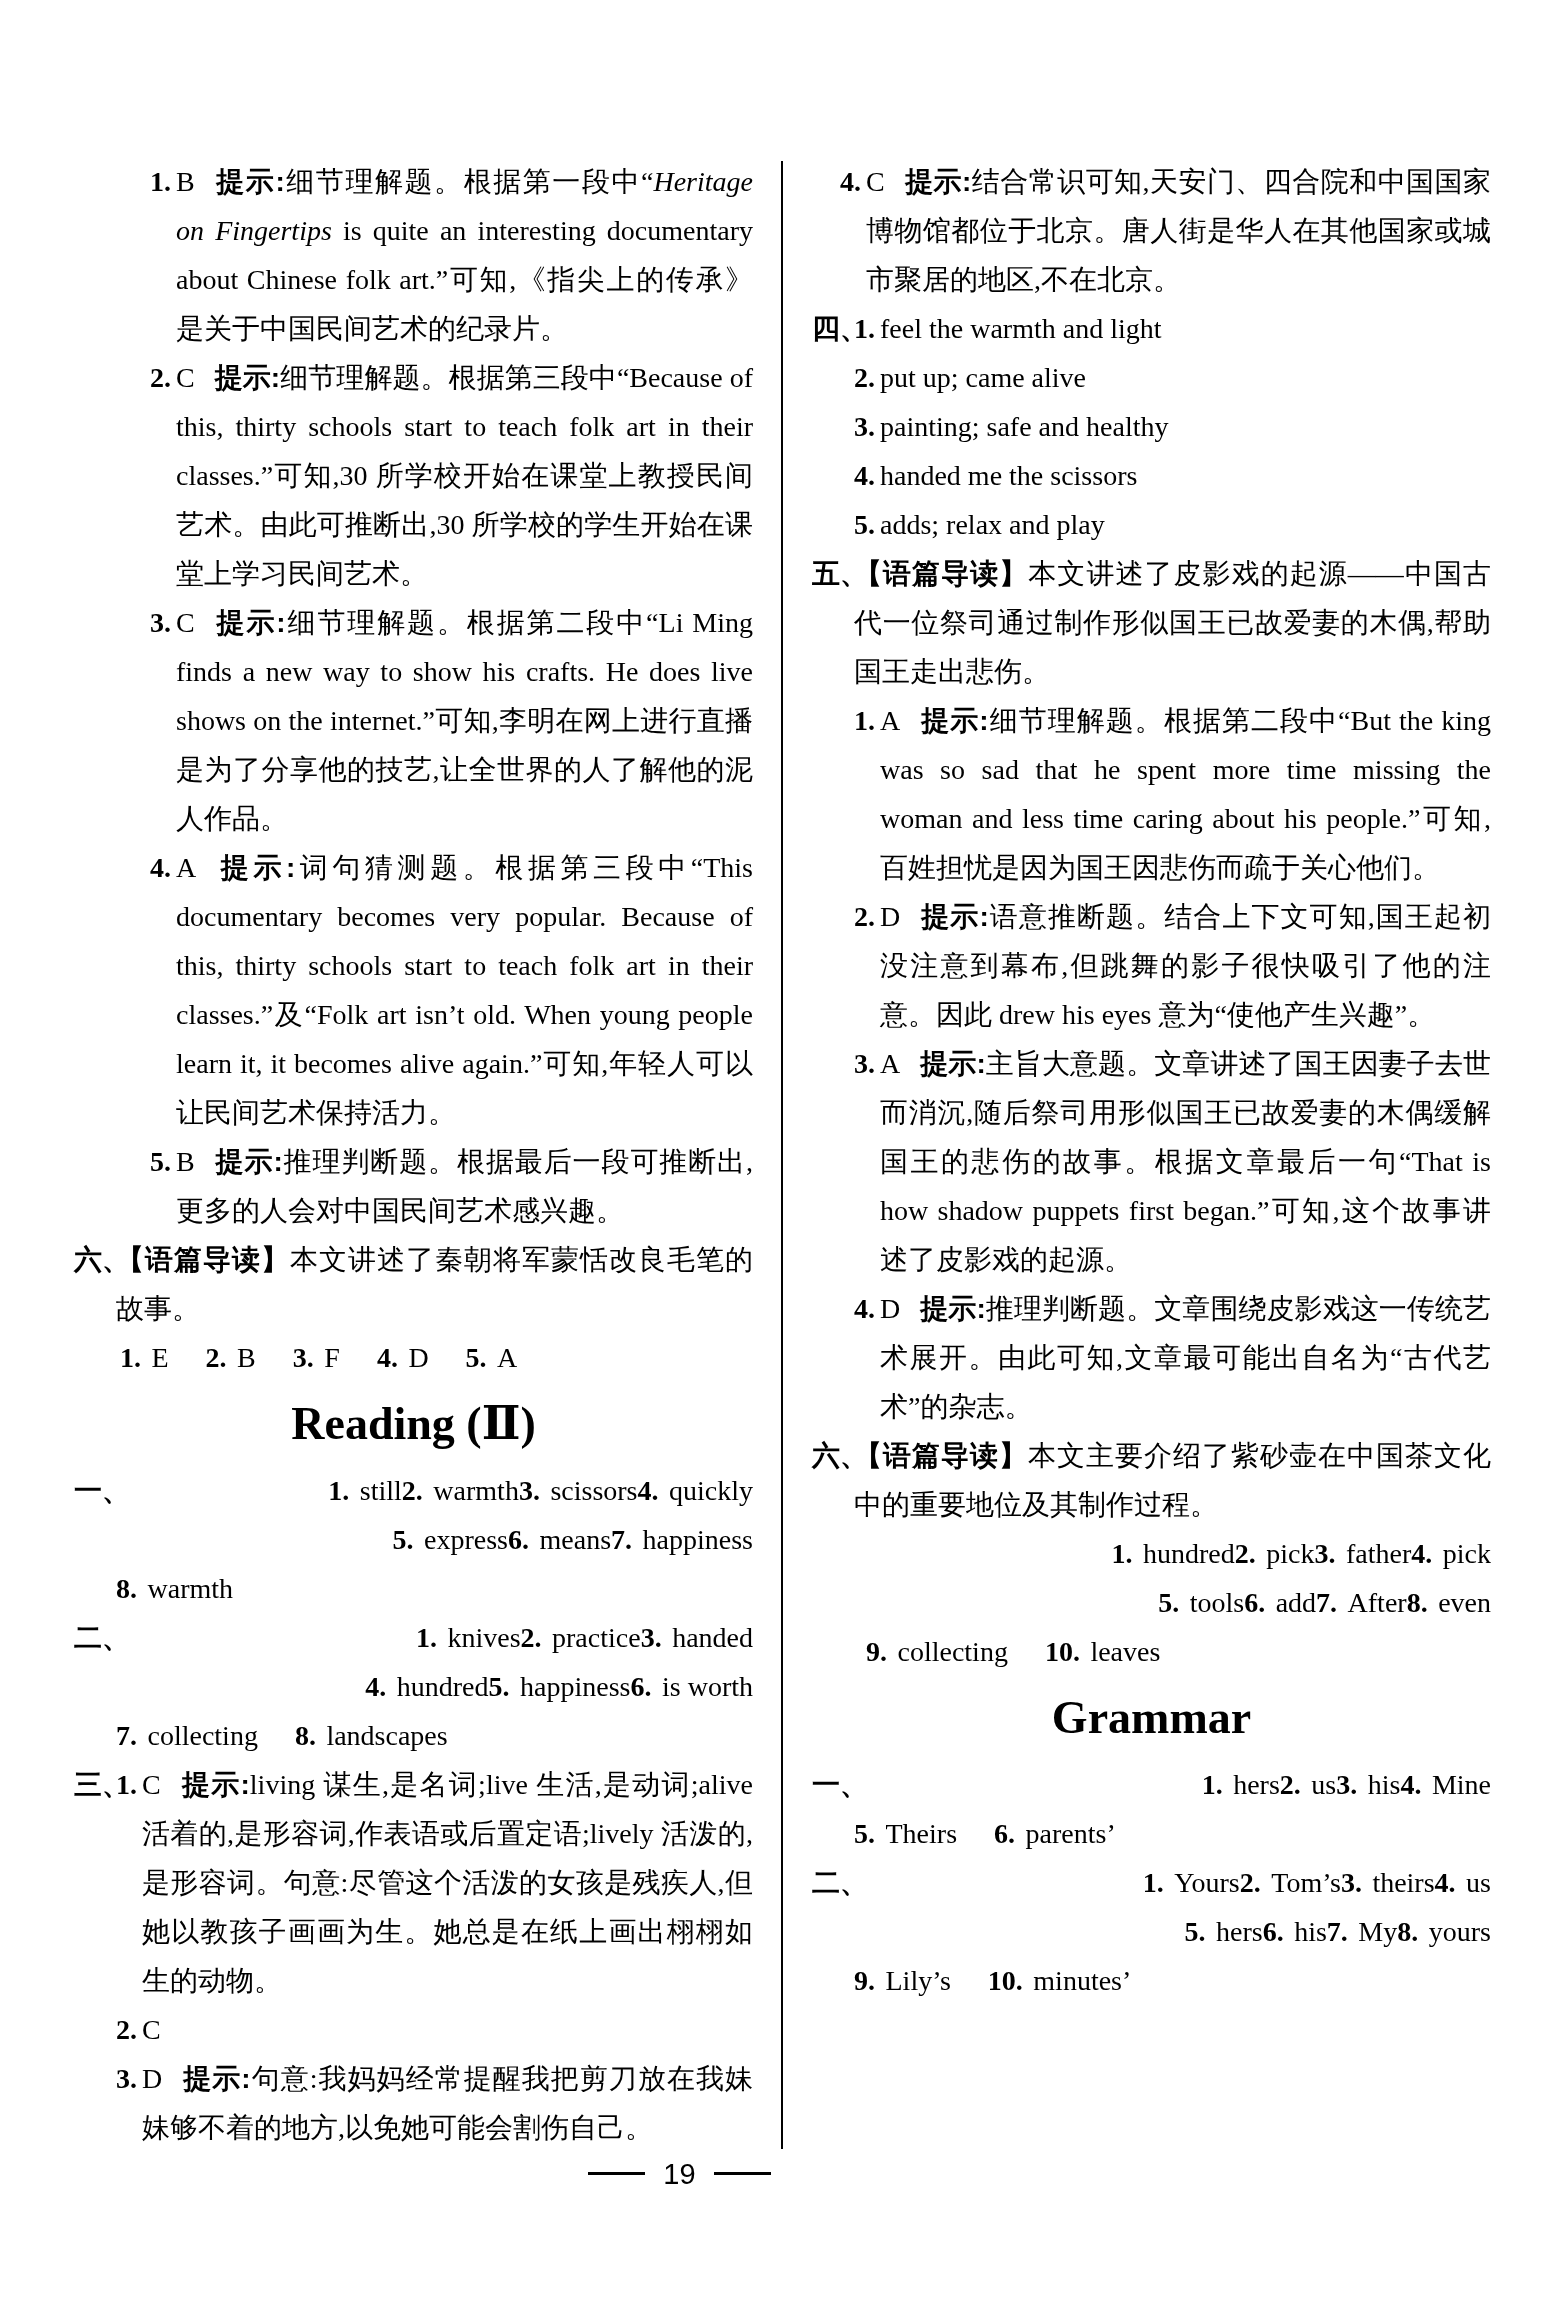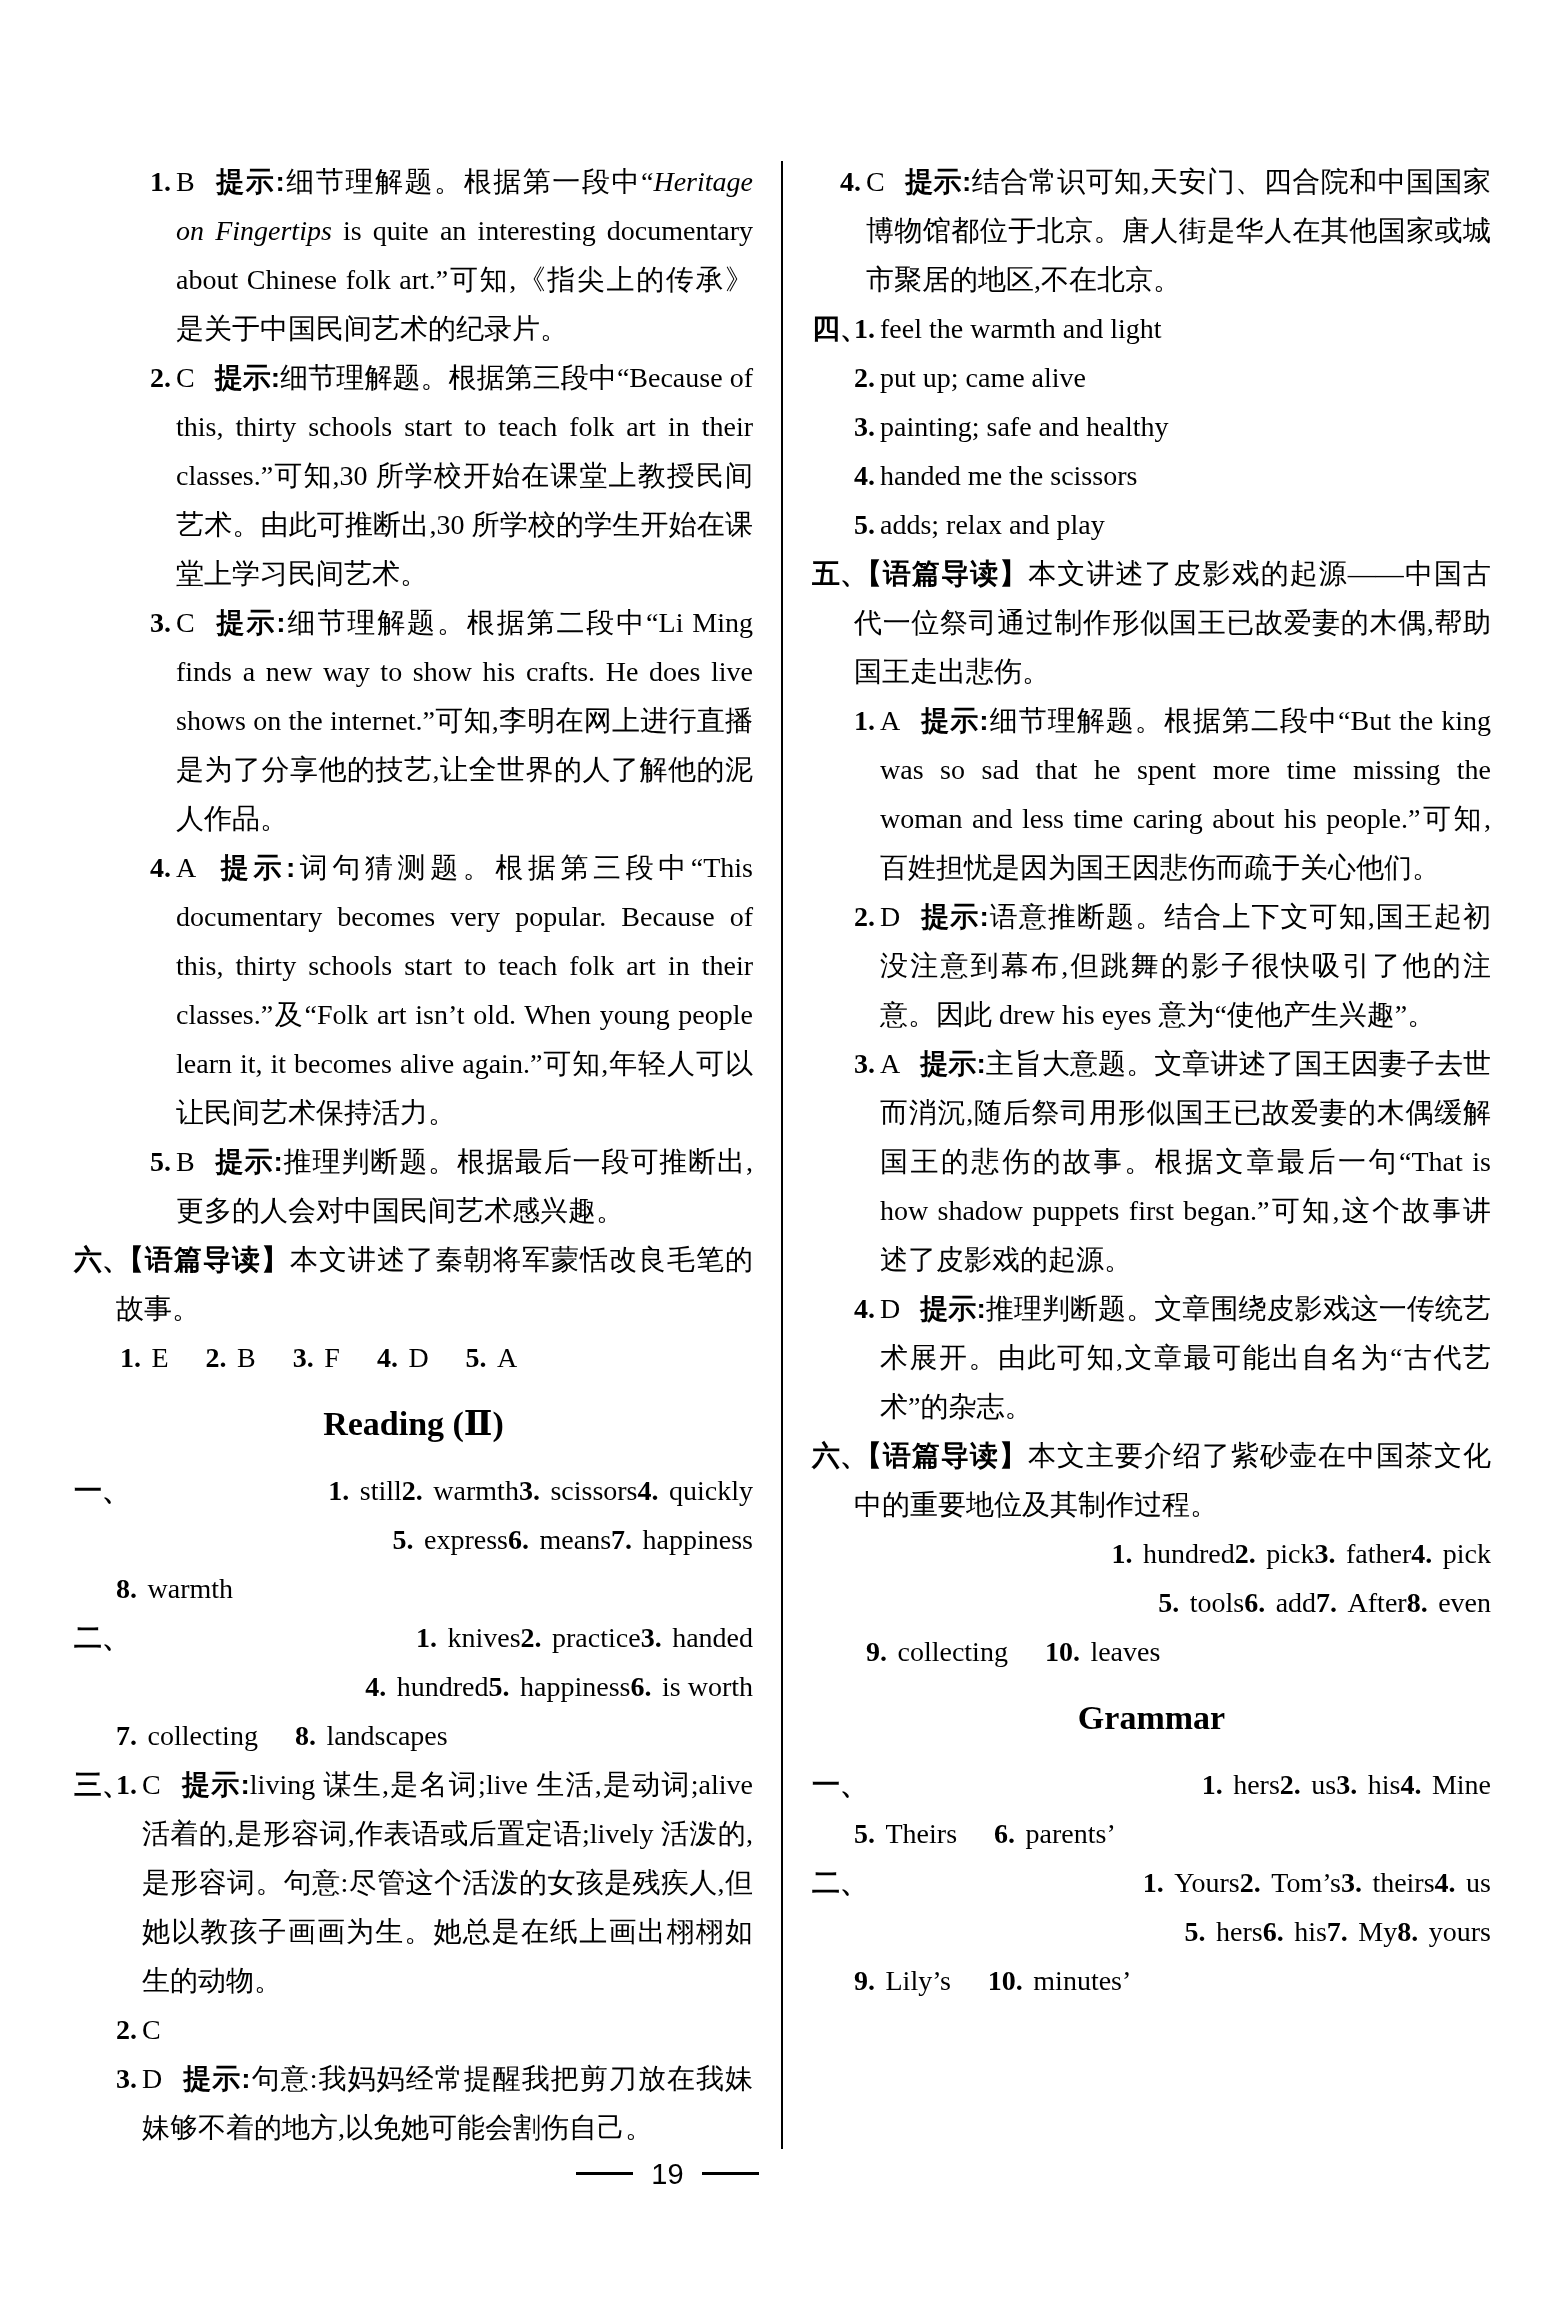--- a/index.html
+++ b/index.html
@@ -3,35 +3,35 @@
 <meta charset="utf-8">
 <style>
   html,body{margin:0;padding:0;background:#e8e8e8;}
   .page{position:relative;width:1564px;height:2319px;background:#ffffff;
         font-family:"Liberation Serif","DejaVu Serif",serif;font-size:28px;color:#000;}
   .col{position:absolute;top:157px;width:679px;text-align:justify;line-height:49px;}
   .col-left{left:74px;}
   .col-right{left:812px;}
   .divider{position:absolute;left:781px;top:161px;width:2px;height:1988px;background:#000;}
   .blk{position:relative;}
-  .heading{text-align:center;font-weight:bold;font-size:34px;margin:17px 0 18.4px 0;}
+  .heading{text-align:center;font-weight:bold;font-size:46px;margin:17px 0 18.4px 0;}
   .item{position:relative;padding-left:26px;}
   .inum{position:absolute;left:0;top:0;font-weight:bold;}
   .ans{margin-right:20px;}
   .tip{font-weight:bold;font-family:"Liberation Sans","DejaVu Sans",sans-serif;margin-top:32px;}
   .bd{font-weight:bold;}
   .it{font-style:italic;}
   .sec{position:relative;padding-left:42px;}
   .lab{position:absolute;left:0;top:0;font-weight:bold;
        font-family:"Liberation Sans","DejaVu Sans",sans-serif;}
   .row{display:flex;gap:37px;}
   .row.just{justify-content:flex-end;gap:0;}
   .pair{white-space:nowrap;}
   .pair .num{font-weight:bold;margin-right:10.5px;}
-  .footer{position:absolute;top:2160px;left:4px;width:1327px;text-align:center;
+  .footer{position:absolute;top:2160px;left:16px;width:1327px;text-align:center;
           font-family:"Liberation Sans","DejaVu Sans",sans-serif;font-size:29px;line-height:29px;}
   .dash{display:inline-block;width:57px;height:2.6px;background:#000;vertical-align:middle;margin:0 18.4px 5.3px 18.4px;}
 </style>
 </head>
 <body>
 
 <div class="page">
   <div class="col col-left">
       <div class="item blk" style="margin-left: 76px;"><span class="inum">1.</span><span class="body"><span class="ans">B</span><span class="tip">提示:</span><span>细节理解题。根据第一段中“</span><span class="it">Heritage on Fingertips</span><span> is quite an interesting documentary about Chinese folk art.”可知,《指尖上的传承》是关于中国民间艺术的纪录片。</span></span></div>
       <div class="item blk" style="margin-left: 76px;"><span class="inum">2.</span><span class="body"><span class="ans">C</span><span class="tip">提示:</span><span>细节理解题。根据第三段中“Because of this, thirty schools start to teach folk art in their classes.”可知,30 所学校开始在课堂上教授民间艺术。由此可推断出,30 所学校的学生开始在课堂上学习民间艺术。</span></span></div>

